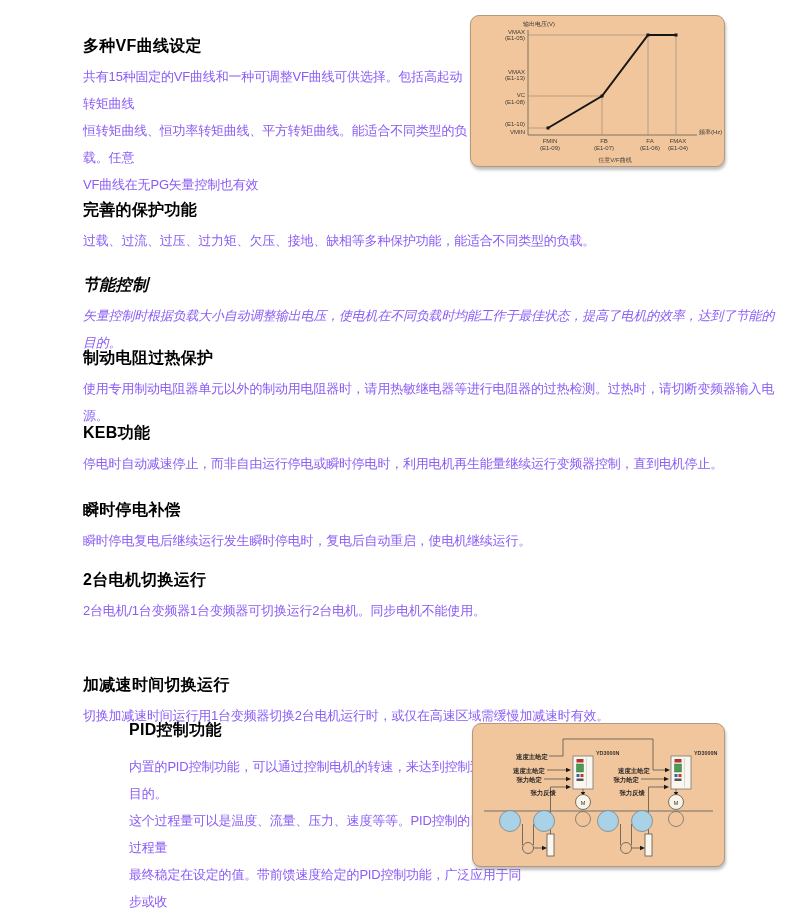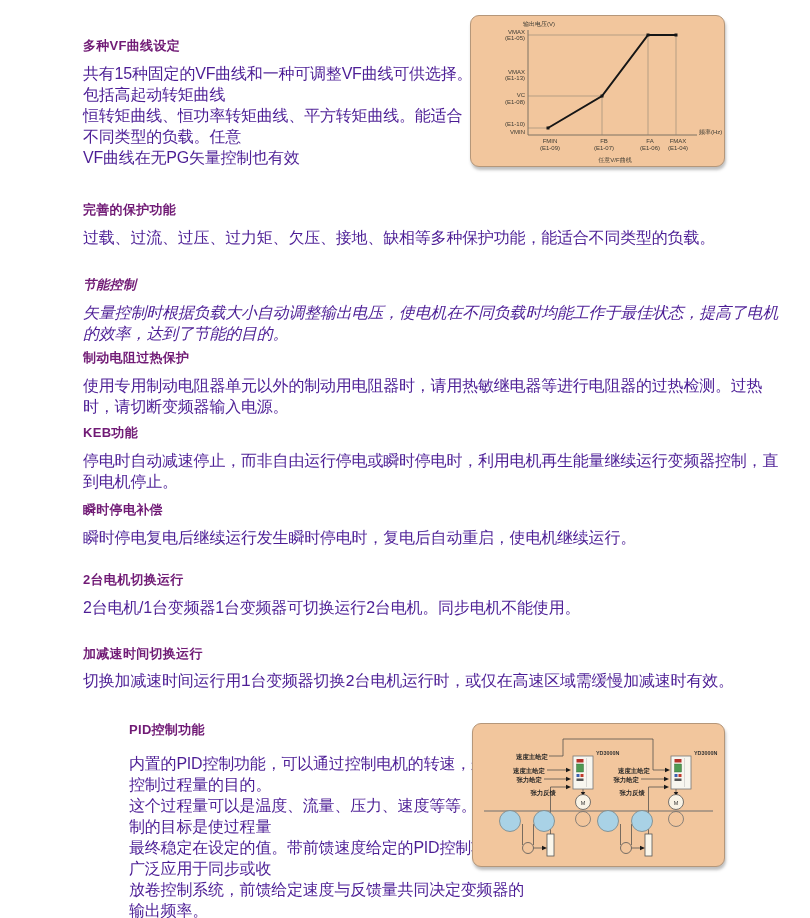--- a/index.html
+++ b/index.html
@@ -2,25 +2,25 @@
 <html><head>
 <meta charset="utf-8">
 <style>
   html,body{margin:0;padding:0;background:#ffffff;}
   .page{
     position:relative;width:810px;height:918px;background:#ffffff;overflow:hidden;
     font-family:"Liberation Sans","DejaVu Sans",sans-serif;
   }
   .feat{position:absolute;left:83px;}
   .feat h2{
-    margin:0;font-size:13px;line-height:20px;font-weight:600;
-    color:#701a75;letter-spacing:0.3px;
+    margin:0;font-size:16px;line-height:20px;font-weight:600;
+    color:#000000;letter-spacing:0.3px;
   }
   .feat p{
-    margin:7px 0 0;font-size:16px;line-height:21px;color:#4c1d95;
+    margin:7px 0 0;font-size:13px;line-height:27px;color:#8b5cf6;
     letter-spacing:-0.2px;white-space:pre-line;
   }
   .feat.pid p{margin-top:13px;}
   .card{
     position:absolute;background:#f2c69d;border:1px solid #b5977a;border-radius:9px;
     box-shadow:1px 3px 3px rgba(110,110,110,0.45);
   }
   .card svg{display:block;width:100%;height:100%;}
   svg text{font-family:"Liberation Sans","DejaVu Sans",sans-serif;}
   .ch-txt{font-size:6px;fill:#3d3b33;}
@@ -111,21 +111,21 @@
   <section class="feat" style="top:423px;width:700px;">
     <h2>KEB功能</h2>
     <p>停电时自动减速停止，而非自由运行停电或瞬时停电时，利用电机再生能量继续运行变频器控制，直到电机停止。</p>
   </section>
 
   <section class="feat" style="top:570px;width:700px;">
     <h2>2台电机切换运行</h2>
     <p>2台电机/1台变频器1台变频器可切换运行2台电机。同步电机不能使用。</p>
   </section>
 
-  <section class="feat" style="top:645px;width:700px;font-family:Liberation Mono, monospace;">
+  <section class="feat" style="top:675px;width:700px;">
     <h2>加减速时间切换运行</h2>
     <p>切换加减速时间运行用1台变频器切换2台电机运行时，或仅在高速区域需缓慢加减速时有效。</p>
   </section>
 
   <section class="feat pid" style="top:720px;width:398px;margin-left:46px;">
     <h2>PID控制功能</h2>
     <p>内置的PID控制功能，可以通过控制电机的转速，来达到控制过程量的目的。
 这个过程量可以是温度、流量、压力、速度等等。PID控制的目标是使过程量
 最终稳定在设定的值。带前馈速度给定的PID控制功能，广泛应用于同步或收
 放卷控制系统，前馈给定速度与反馈量共同决定变频器的输出频率。</p>

